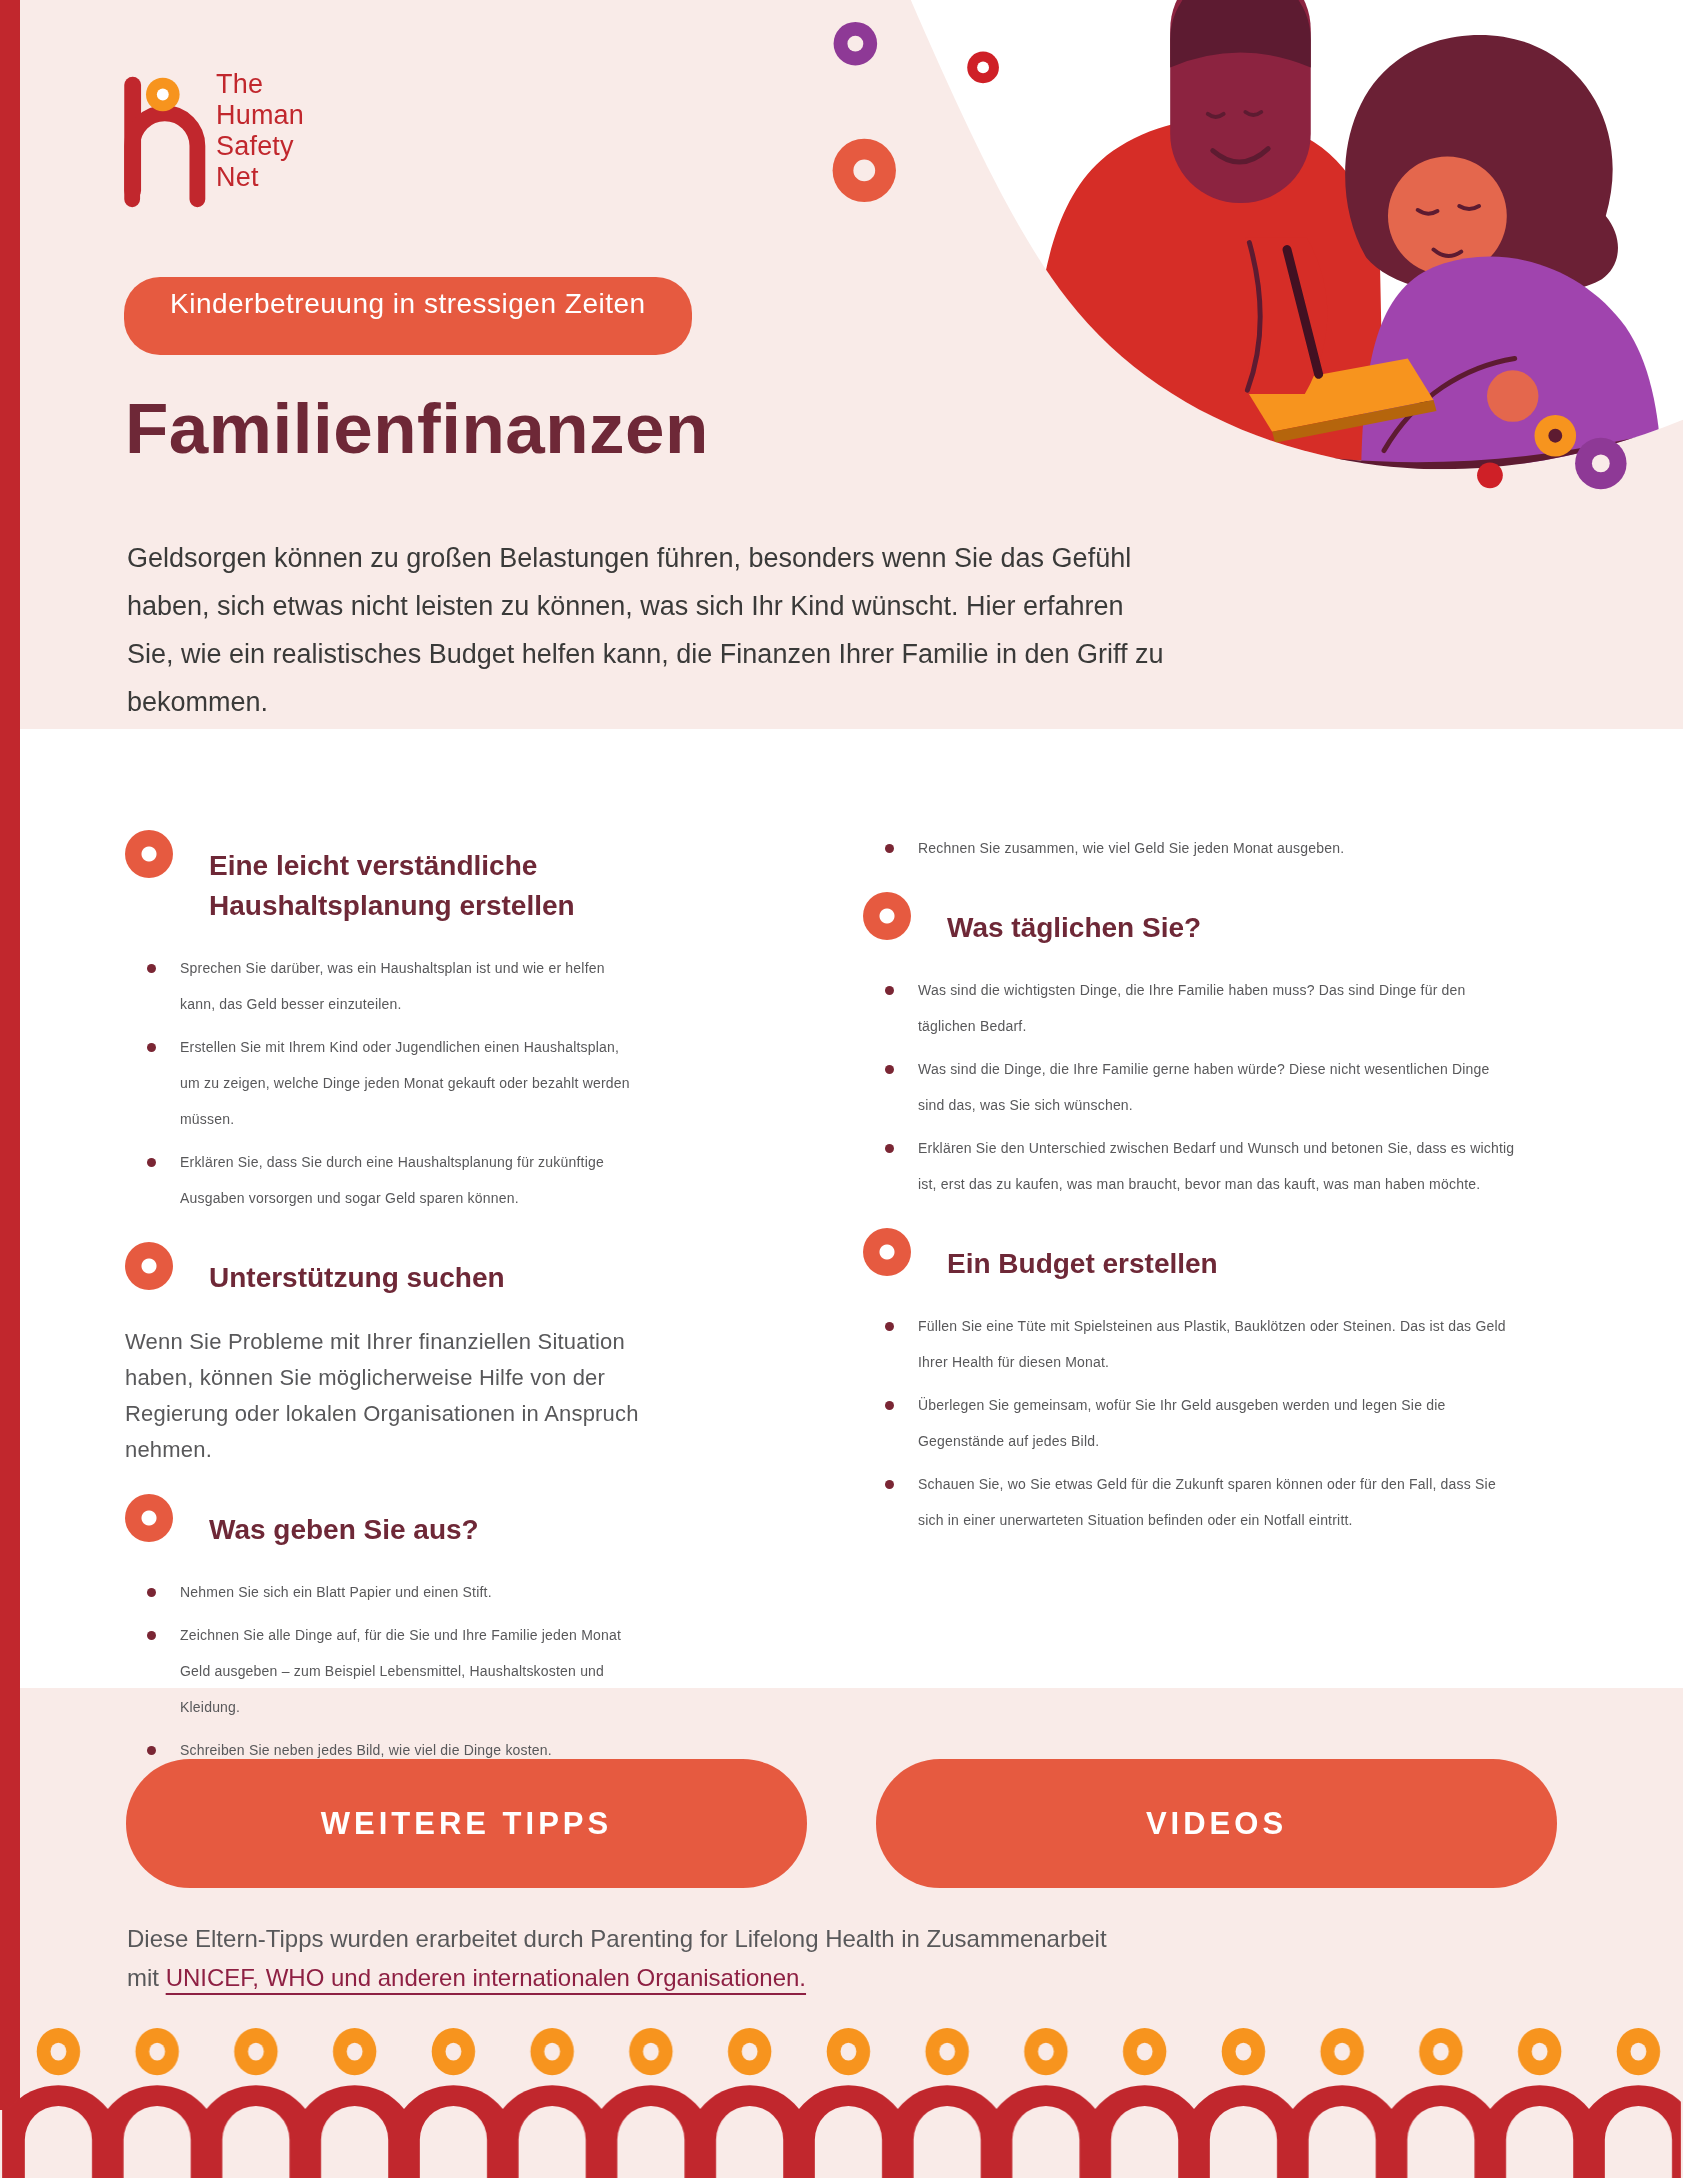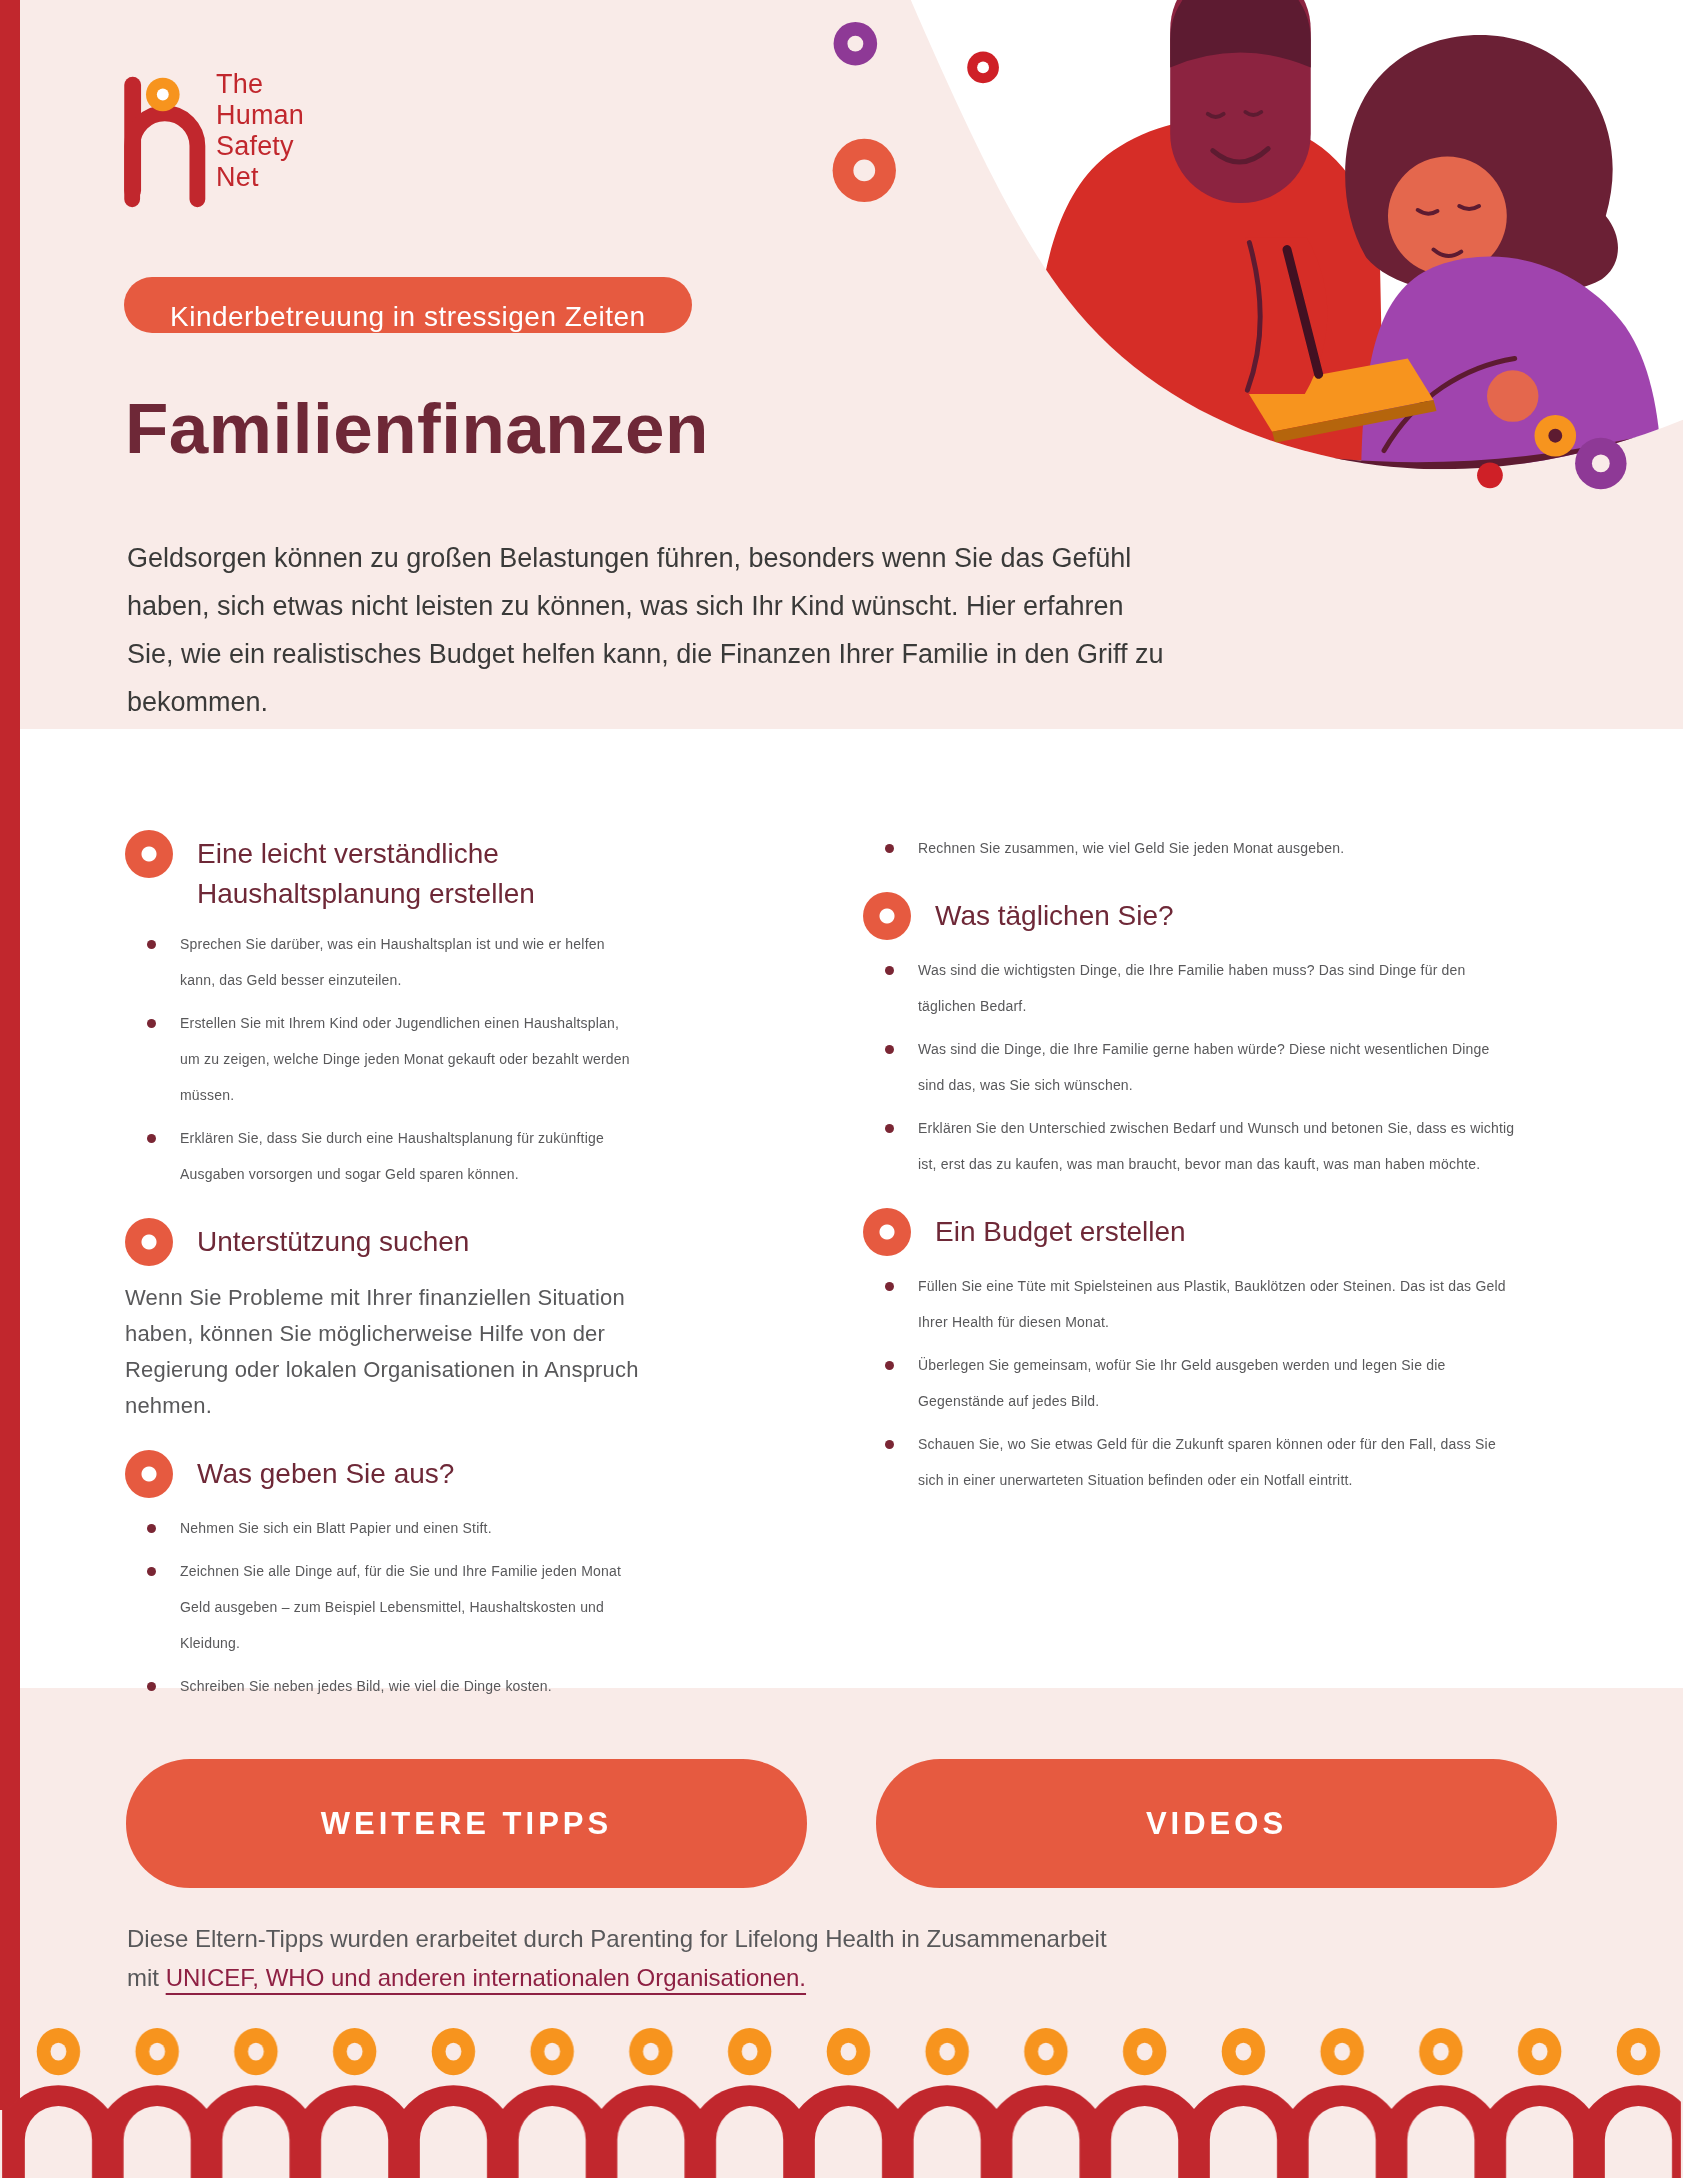--- a/index.html
+++ b/index.html
@@ -9,22 +9,22 @@
     font-family:"Liberation Sans","DejaVu Sans",sans-serif;
   }
   .red-bar{position:absolute;left:0;top:0;width:20px;height:2110px;background:var(--red);}
   .white-panel{position:absolute;left:20px;top:729px;width:1663px;height:959px;background:var(--white);}
 
   
   .illustration{position:absolute;left:693px;top:0;}
   .logo-icon{position:absolute;left:111px;top:51px;}
   .logo-text{position:absolute;left:216px;top:69px;color:var(--red);font-size:27px;line-height:31px;letter-spacing:0.2px;}
   .badge{
-    position:absolute;left:124px;top:277px;height:56px;padding:0 46px;
-    background:var(--vermillion);border-radius:36px;display:flex;align-items:flex-end;
+    position:absolute;left:124px;top:277px;height:56px;padding:11px 46px;
+    background:var(--vermillion);border-radius:36px;display:flex;align-items:flex-start;
     color:#fff;font-size:28px;letter-spacing:0.5px;
   }
   .page-title{
     position:absolute;left:125px;top:388px;margin:0;
     color:var(--maroon);font-size:71px;font-weight:700;letter-spacing:0.5px;
   }
   .intro{
     position:absolute;left:127px;top:507px;width:1040px;
     color:var(--text-dark);font-size:27px;line-height:48px;
   }
@@ -33,21 +33,21 @@
   .col{position:absolute;}
   .col-left{left:125px;top:830px;width:515px;}
   .col-right{left:863px;top:830px;width:653px;}
   .section{margin-top:26px;}
   .section:first-child{margin-top:0;}
   .sec-head{display:flex;align-items:flex-start;gap:24px;}
   .donut-icon{
     width:48px;height:48px;border-radius:50%;flex:0 0 48px;
     background:radial-gradient(circle at 50% 50%, #fff 0 7px, var(--vermillion) 8px);
   }
-  .sec-title{margin:0;padding-top:4px;color:var(--maroon);font-size:28px;font-weight:400;line-height:40px;}
+  .sec-title{margin:12px;padding-top:4px;color:var(--maroon);font-size:28px;font-weight:700;line-height:40px;}
   ul.bullets{list-style:none;margin:12px 0 0 0;padding:0;}
   ul.bullets li{
     position:relative;padding-left:55px;margin-bottom:7px;
     color:var(--text-gray);font-size:14px;line-height:36px;letter-spacing:0.2px;
   }
   ul.bullets li::before{
     content:"";position:absolute;left:22px;top:14px;width:9px;height:9px;border-radius:50%;
     background:var(--bullet);
   }
   .plain{margin:14px 0 0 0;color:var(--text-gray);font-size:22px;line-height:36px;letter-spacing:0.2px;}

